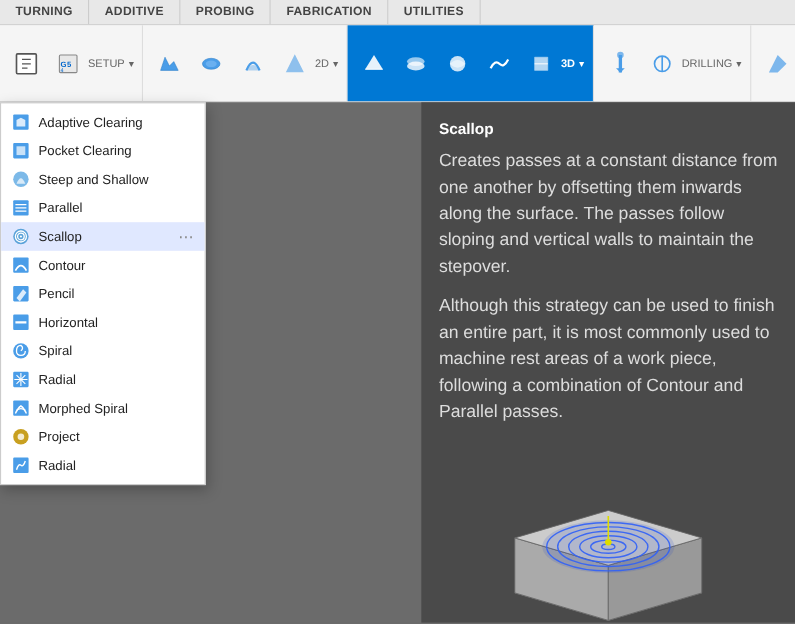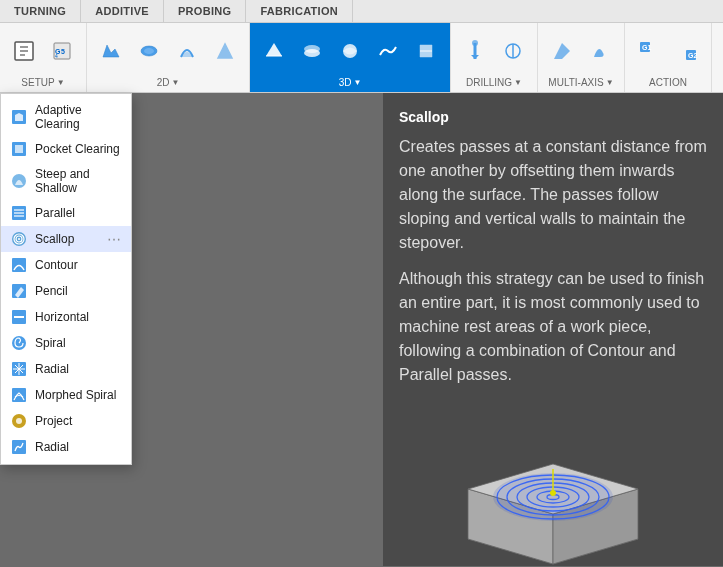--- a/index.html
+++ b/index.html
@@ -47,21 +47,21 @@
     .ribbon-content {
       display: flex;
       align-items: stretch;
       background: #f5f5f5;
       border-bottom: 1px solid #ccc;
       height: 70px;
     }
 
     .ribbon-group {
       display: flex;
-      flex-direction: column;
+      flex-direction: row;
       align-items: center;
       border-right: 1px solid #ddd;
       padding: 4px 6px;
     }
 
     .ribbon-group-icons {
       display: flex;
       gap: 2px;
       flex: 1;
       align-items: center;
@@ -142,21 +142,21 @@
       position: absolute;
       top: 0;
       left: 0;
       z-index: 10;
     }
 
     .dropdown-menu {
       background: white;
       border: 1px solid #ccc;
       box-shadow: 2px 4px 12px rgba(0,0,0,0.25);
-      width: 132px;
+      width: 187px;
       padding: 4px 0;
     }
 
     .dropdown-item {
       display: flex;
       align-items: center;
       padding: 5px 10px;
       cursor: pointer;
       font-size: 12px;
       color: #222;
@@ -219,20 +219,21 @@
   </style>
 </head>
 <body>
 
 <div class="ribbon">
   <div class="ribbon-tabs">
     <div class="ribbon-tab">TURNING</div>
     <div class="ribbon-tab">ADDITIVE</div>
     <div class="ribbon-tab">PROBING</div>
     <div class="ribbon-tab">FABRICATION</div>
+    <div class="ribbon-tab">UTILITIES</div>
   </div>
 
   <div class="ribbon-content">
 
     <div class="ribbon-group">
       <div class="ribbon-group-icons">
         <div class="ribbon-icon">
           <svg viewBox="0 0 24 24" fill="none">
             <rect x="3" y="3" width="18" height="18" rx="1" stroke="#555" stroke-width="1.5" fill="white"></rect>
             <line x1="8" y1="8" x2="16" y2="8" stroke="#555" stroke-width="1.2"></line>
@@ -312,21 +313,21 @@
           </svg>
         </div>
         <div class="ribbon-icon">
           <svg viewBox="0 0 24 24">
             <path d="M6 18 L6 6 L18 6 L18 18 Z" fill="white" opacity="0.7" stroke="white" stroke-width="0.5"></path>
             <path d="M6 12 L18 12" stroke="white" stroke-width="1" opacity="0.9"></path>
           </svg>
         </div>
       </div>
       <div class="ribbon-group-label">
-        <span style="color:white; font-weight:400;">3D</span>
+        <span style="color:white; font-weight:700;">3D</span>
         <span class="caret" style="color:white;">▼</span>
       </div>
     </div>
 
     <div class="ribbon-group">
       <div class="ribbon-group-icons">
         <div class="ribbon-icon">
           <svg viewBox="0 0 24 24">
             <path d="M12 4 L12 20" stroke="#4a9de8" stroke-width="3"></path>
             <path d="M8 16 L12 20 L16 16" fill="#4a9de8"></path>

